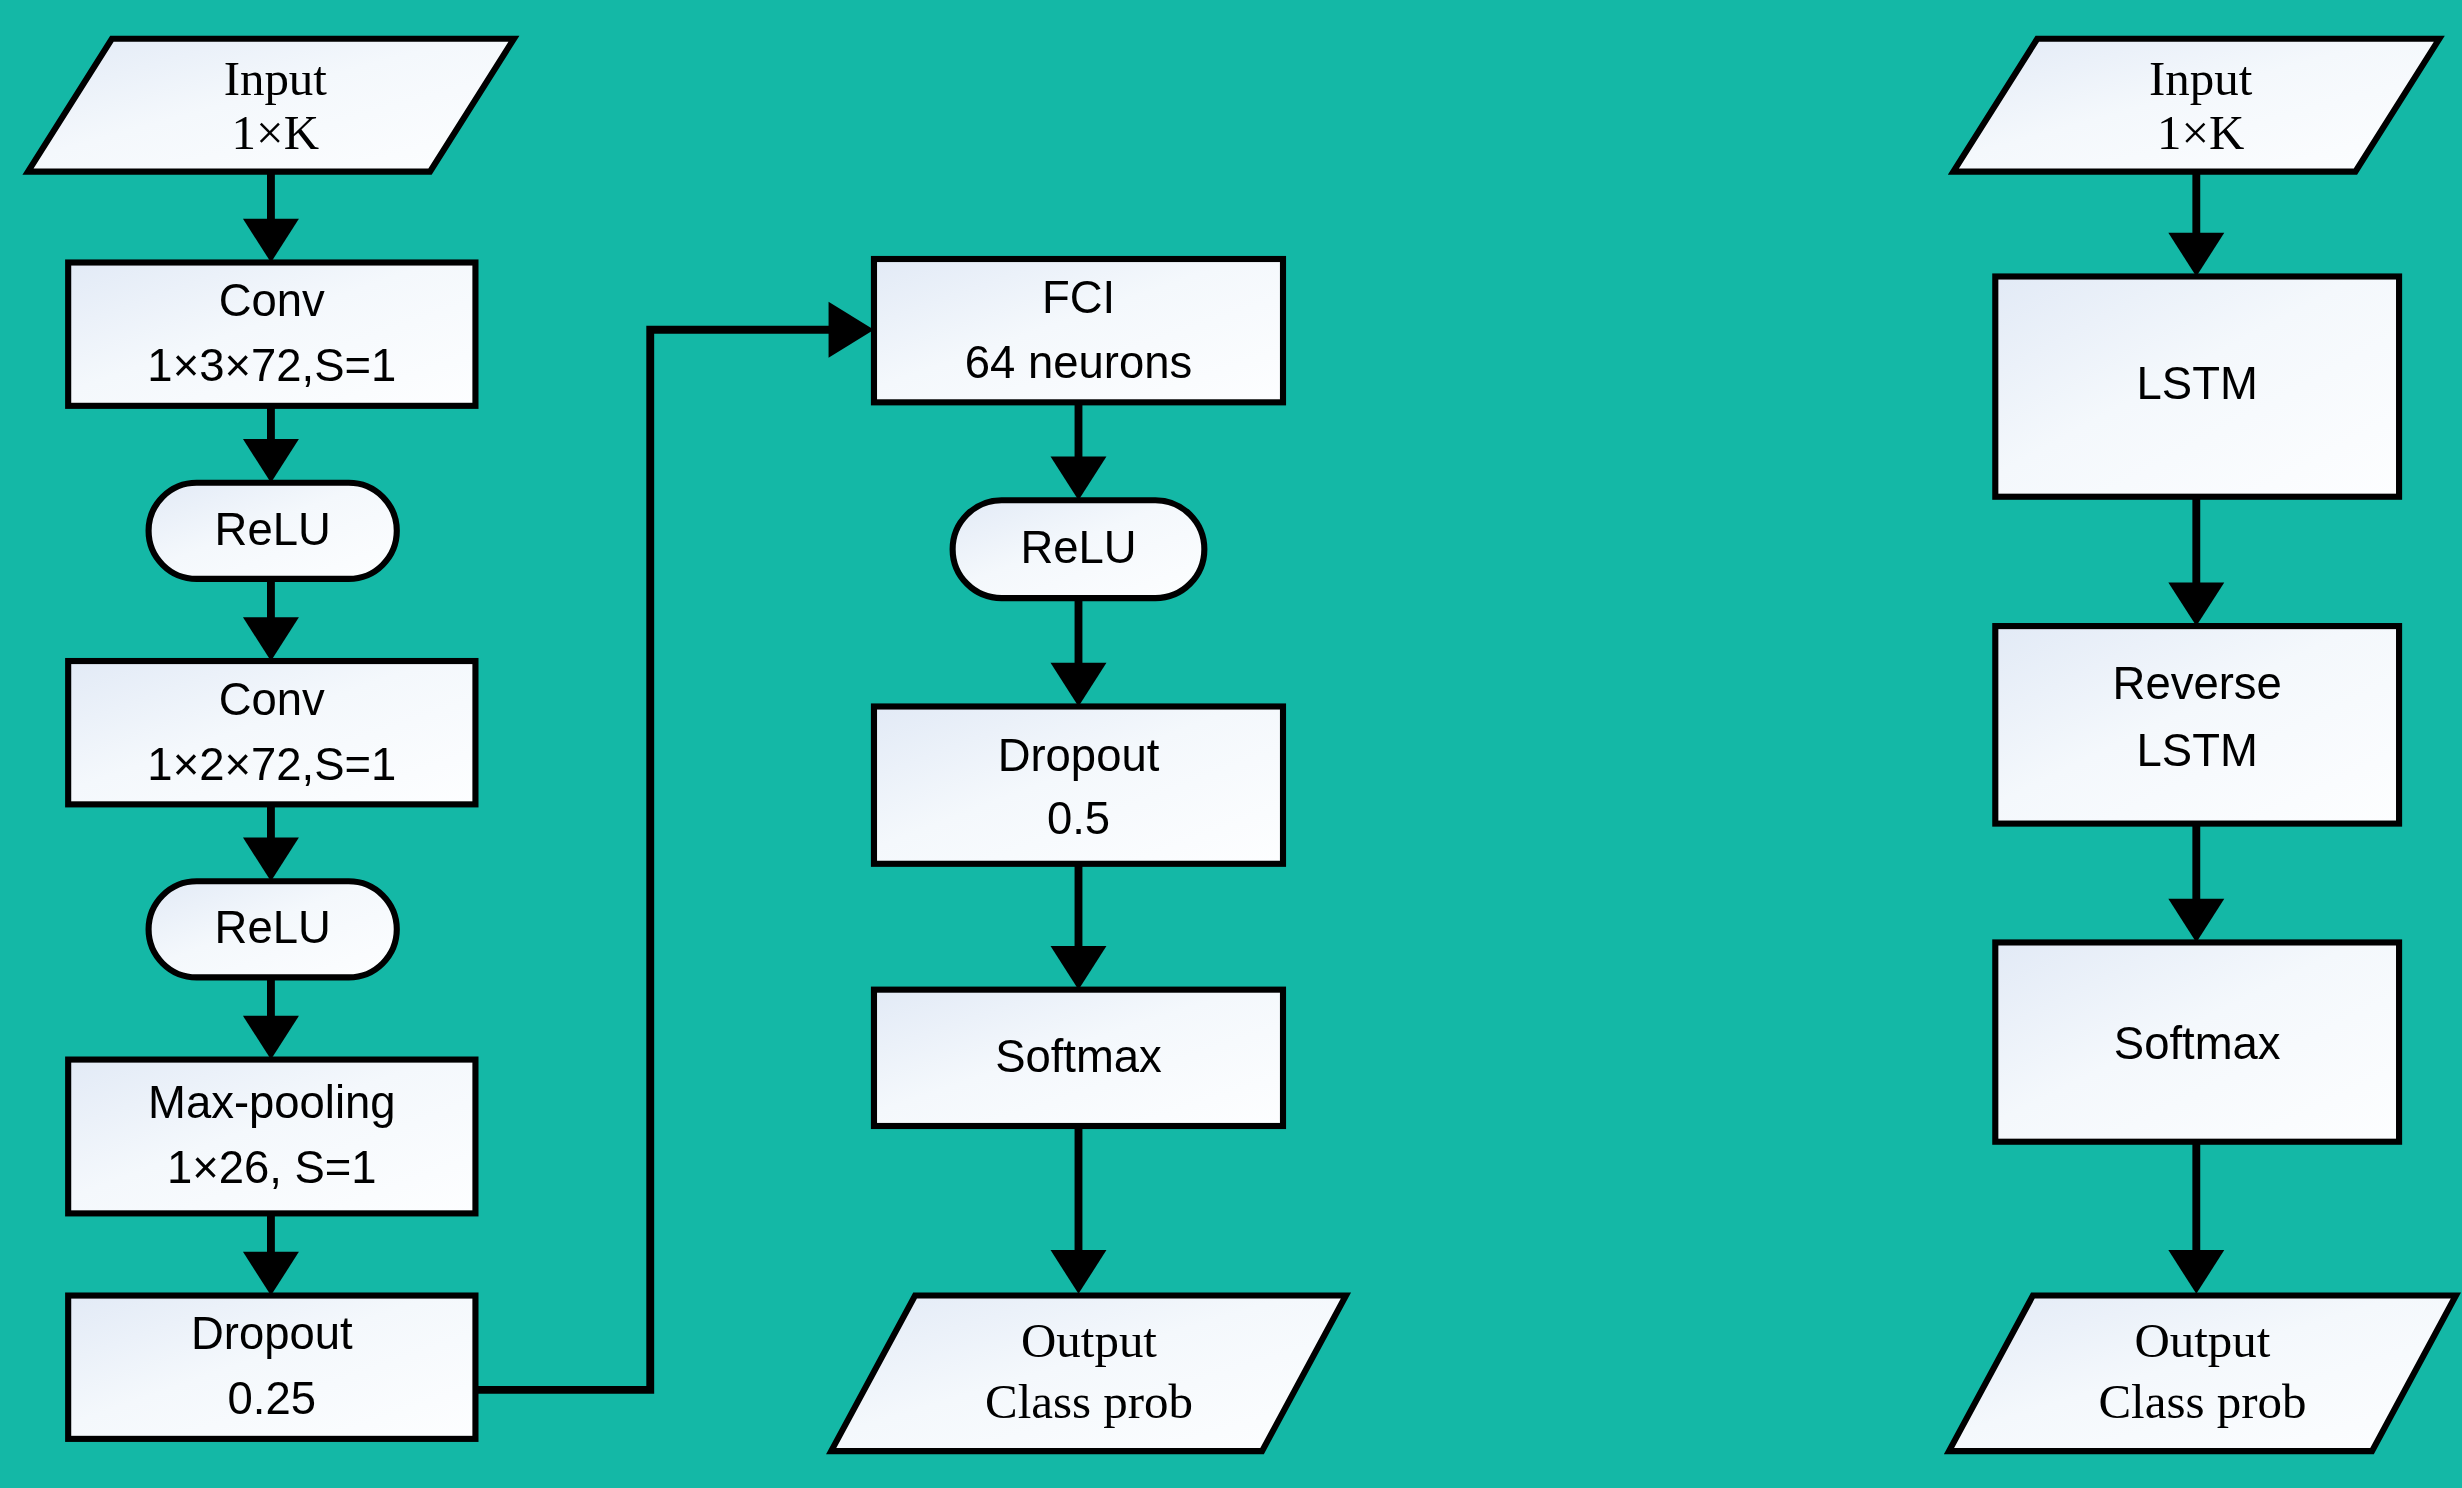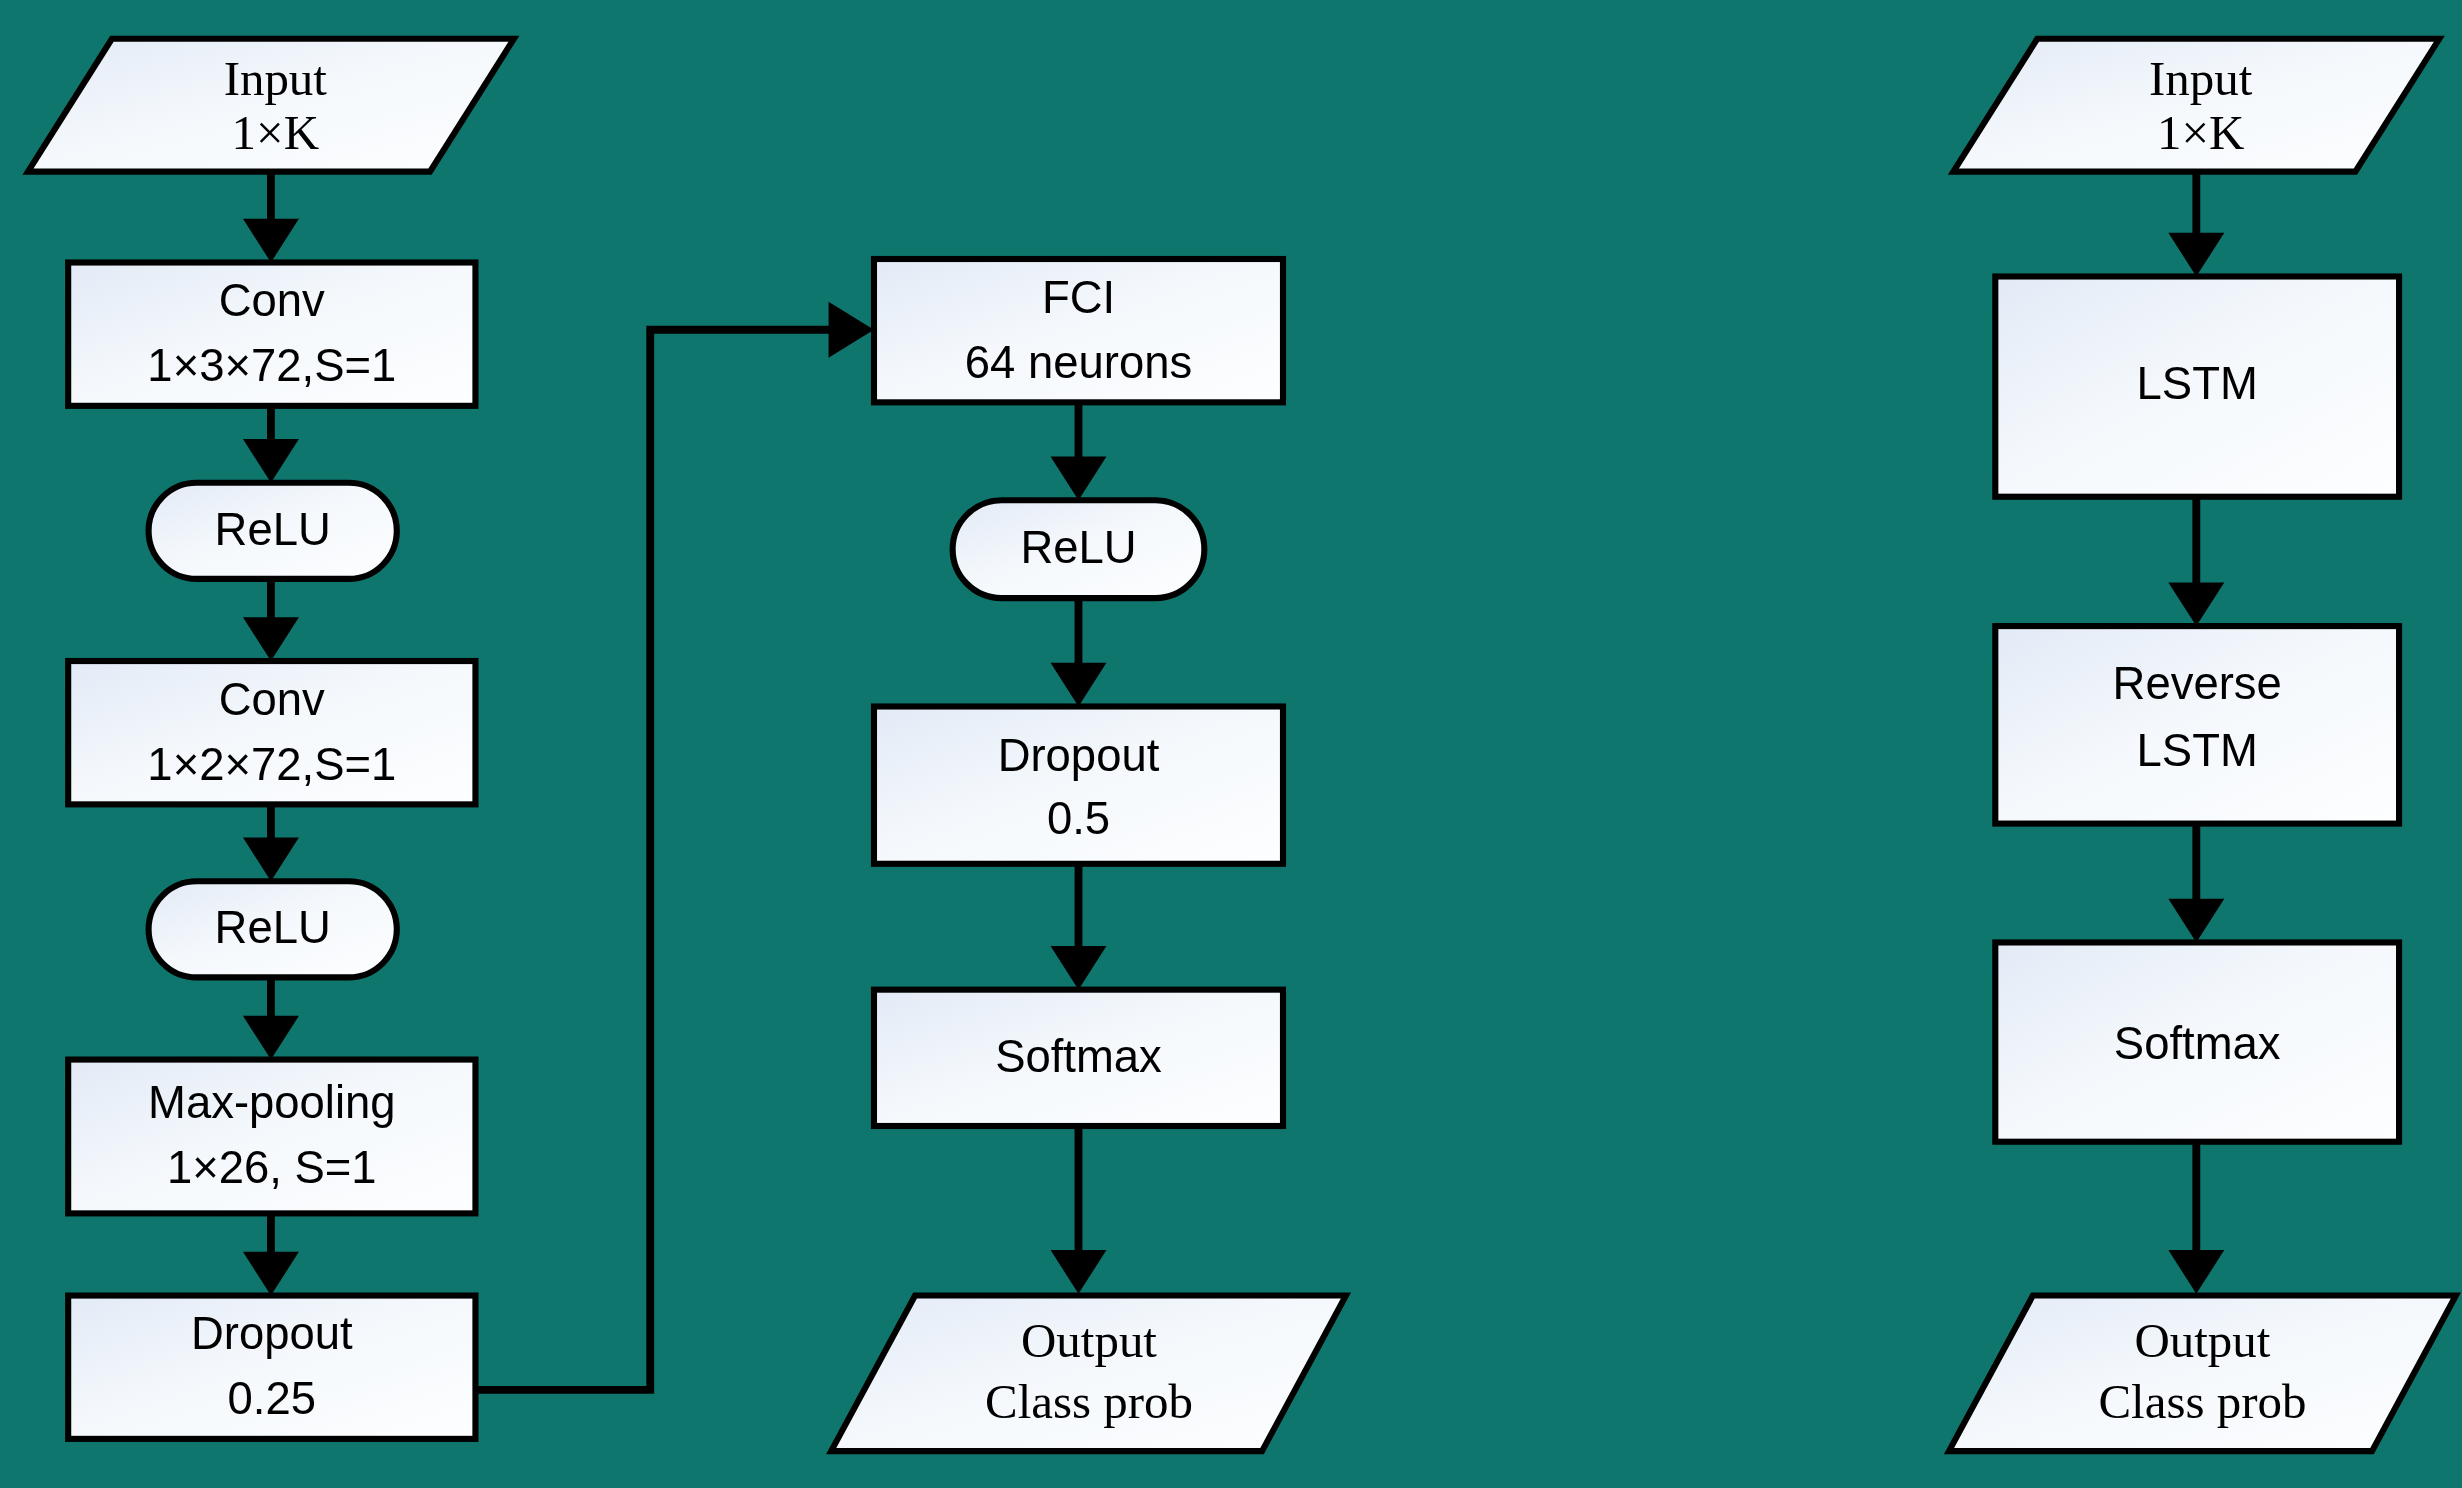--- a/index.html
+++ b/index.html
@@ -4,21 +4,21 @@
 <style>
   html, body {
     margin: 0;
     padding: 0;
     background: #ffffff;
   }
   #canvas {
     position: relative;
     width: 2462px;
     height: 1489px;
-    background: #0f766e;
+    background: #14b8a6;
     overflow: hidden;
   }
   svg#diagram {
     position: absolute;
     top: 0; left: 0;
     width: 2462px;
     height: 1489px;
     display: block;
   }
   .node-text {

